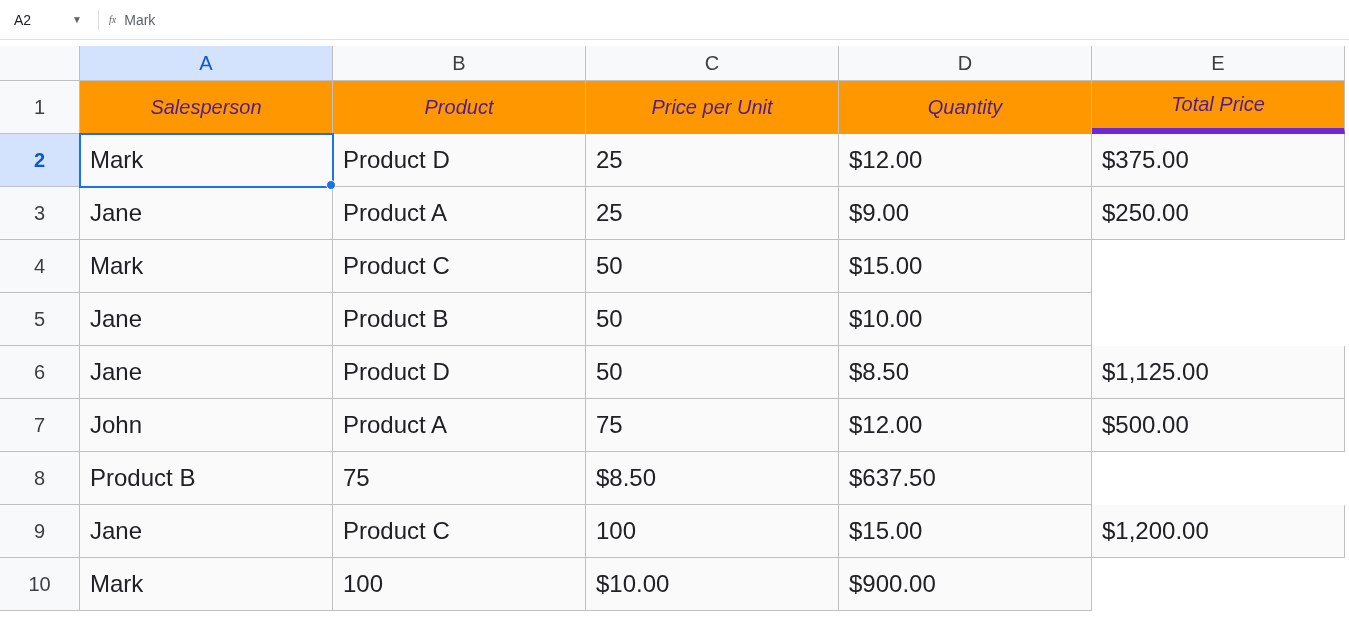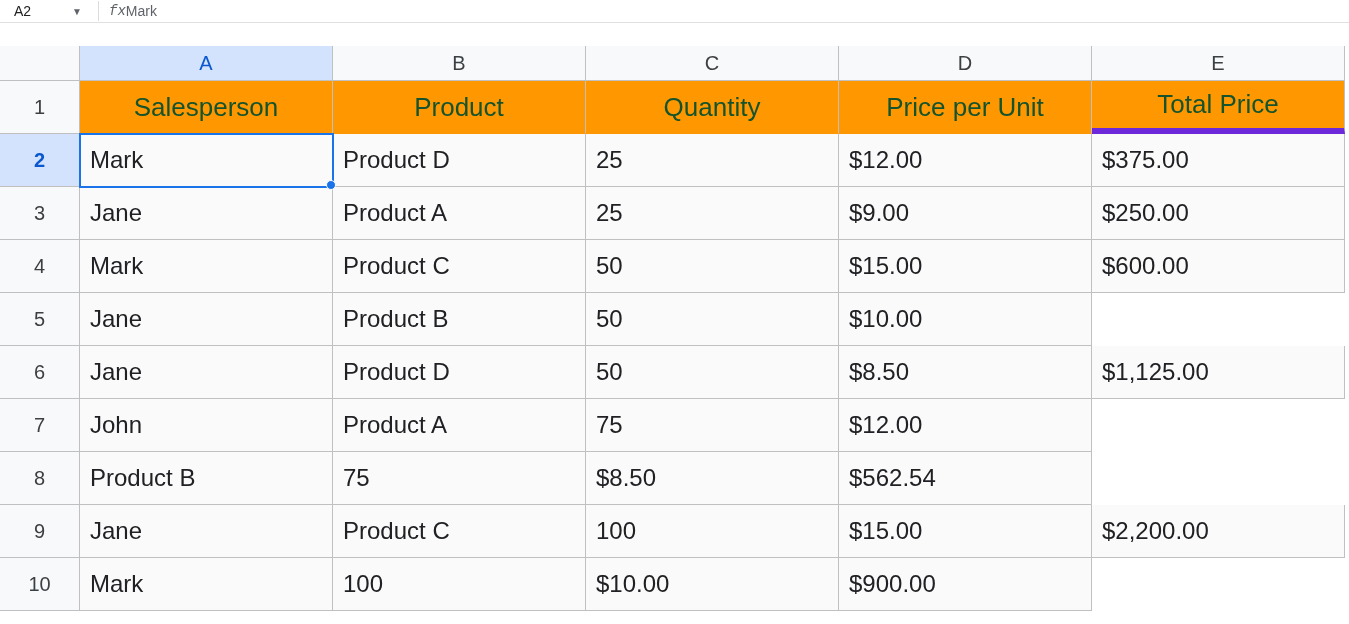--- a/index.html
+++ b/index.html
@@ -9,21 +9,21 @@
       width: 1349px;
       height: 624px;
       overflow: hidden;
       position: relative;
     }
 
     
     .formula-bar {
       display: flex;
       align-items: center;
-      height: 23px;
+      height: 40px;
       border-bottom: 1px solid #e0e0e0;
       background: #fff;
       padding: 0 8px;
       font-size: 13px;
       color: #3c4043;
     }
     .name-box {
       width: 80px;
       padding: 2px 6px;
       color: #202124;
@@ -39,23 +39,23 @@
     }
     .vdiv {
       width: 1px;
       height: 20px;
       background: #dadce0;
       margin: 0 10px;
     }
     .fx {
       color: #5f6368;
       font-style: italic;
-      font-family: Liberation Mono, monospace;
-      font-size: 14px;
-      margin-right: 0;
+      font-family: Liberation Serif, serif;
+      font-size: 10px;
+      margin-right: 8px;
     }
     .formula-val {
       color: #5f6368;
       font-size: 14px;
     }
 
     
     .sheet {
       position: absolute;
       top: 46px;
@@ -126,23 +126,24 @@
       align-items: center;
       padding: 0 10px;
       font-size: 24px;
       color: #202124;
       flex-shrink: 0;
       background: #fafafa;
       position: relative;
     }
     .hdrrow .cell {
       background: #ff9800;
-      color: #14532d;
-      font-size: 26px;
+      color: #4c1d95;
+      font-size: 20px;
       justify-content: center;
+      font-style: italic;
     }
     .hdrrow .cell.colE { border-bottom: 6px solid #6d28d9; }
     .hdrrow .cell.colA,
     .hdrrow .cell.colB,
     .hdrrow .cell.colC,
     .hdrrow .cell.colD { border-bottom: 1px solid #ff9800; }
 
     .cell.active {
       outline: 2px solid #1a73e8;
       outline-offset: -1px;
@@ -181,22 +182,22 @@
     <div class="ch colB">B</div>
     <div class="ch colC">C</div>
     <div class="ch colD">D</div>
     <div class="ch colE">E</div>
   </div>
 
   <div class="row hdrrow">
     <div class="rh">1</div>
     <div class="cell colA">Salesperson</div>
     <div class="cell colB">Product</div>
+    <div class="cell colD">Price per Unit</div>
     <div class="cell colC">Quantity</div>
-    <div class="cell colD">Price per Unit</div>
     <div class="cell colE">Total Price</div>
   </div>
 
   <div class="row">
     <div class="rh selected">2</div>
     <div class="cell colA active">Mark</div>
     <div class="cell colB">Product D</div>
     <div class="cell colC">25</div>
     <div class="cell colD">$12.00</div>
     <div class="cell colE">$375.00</div>
@@ -210,21 +211,20 @@
     <div class="cell colD">$9.00</div>
     <div class="cell colE">$250.00</div>
   </div>
 
   <div class="row">
     <div class="rh">4</div>
     <div class="cell colA">Mark</div>
     <div class="cell colB">Product C</div>
     <div class="cell colC">50</div>
     <div class="cell colD">$15.00</div>
-    <div class="cell colE">$600.00</div>
   </div>
 
   <div class="row">
     <div class="rh">5</div>
     <div class="cell colA">Jane</div>
     <div class="cell colB">Product B</div>
     <div class="cell colC">50</div>
     <div class="cell colD">$10.00</div>
   </div>
 
@@ -236,37 +236,38 @@
     <div class="cell colD">$8.50</div>
     <div class="cell colE">$1,125.00</div>
   </div>
 
   <div class="row">
     <div class="rh">7</div>
     <div class="cell colA">John</div>
     <div class="cell colB">Product A</div>
     <div class="cell colC">75</div>
     <div class="cell colD">$12.00</div>
+    <div class="cell colE">$500.00</div>
   </div>
 
   <div class="row">
     <div class="rh">8</div>
     <div class="cell colB">Product B</div>
     <div class="cell colC">75</div>
     <div class="cell colD">$8.50</div>
-    <div class="cell colE">$562.54</div>
+    <div class="cell colE">$637.50</div>
   </div>
 
   <div class="row">
     <div class="rh">9</div>
     <div class="cell colA">Jane</div>
     <div class="cell colB">Product C</div>
     <div class="cell colC">100</div>
     <div class="cell colD">$15.00</div>
-    <div class="cell colE">$2,200.00</div>
+    <div class="cell colE">$1,200.00</div>
   </div>
 
   <div class="row">
     <div class="rh">10</div>
     <div class="cell colA">Mark</div>
     <div class="cell colC">100</div>
     <div class="cell colD">$10.00</div>
     <div class="cell colE">$900.00</div>
   </div>
 

